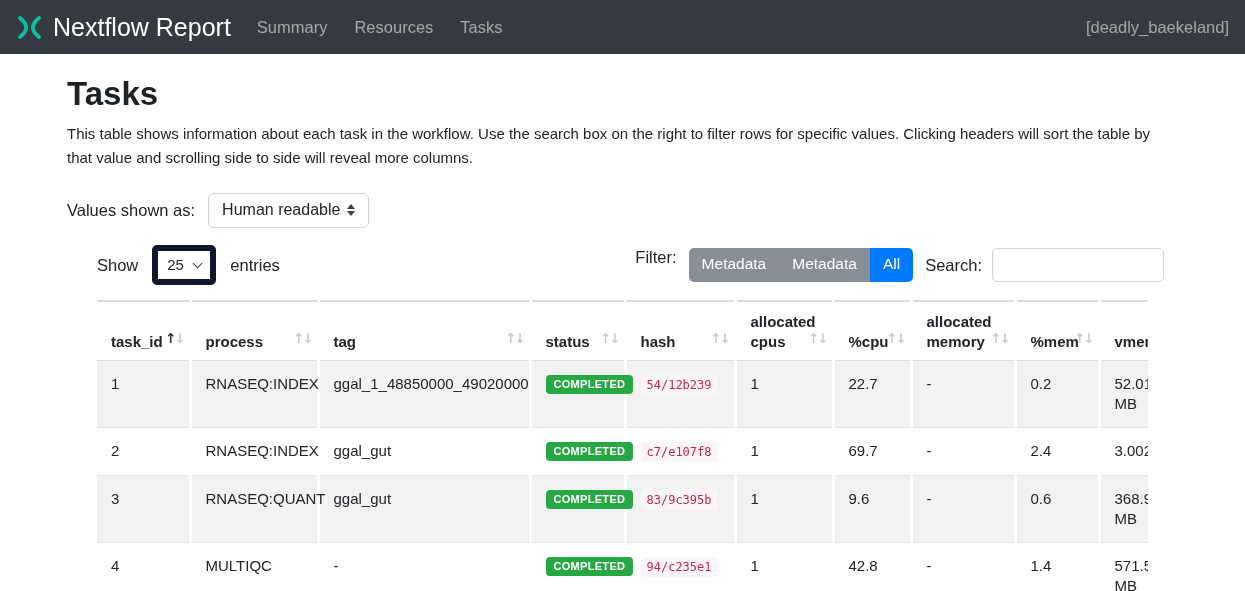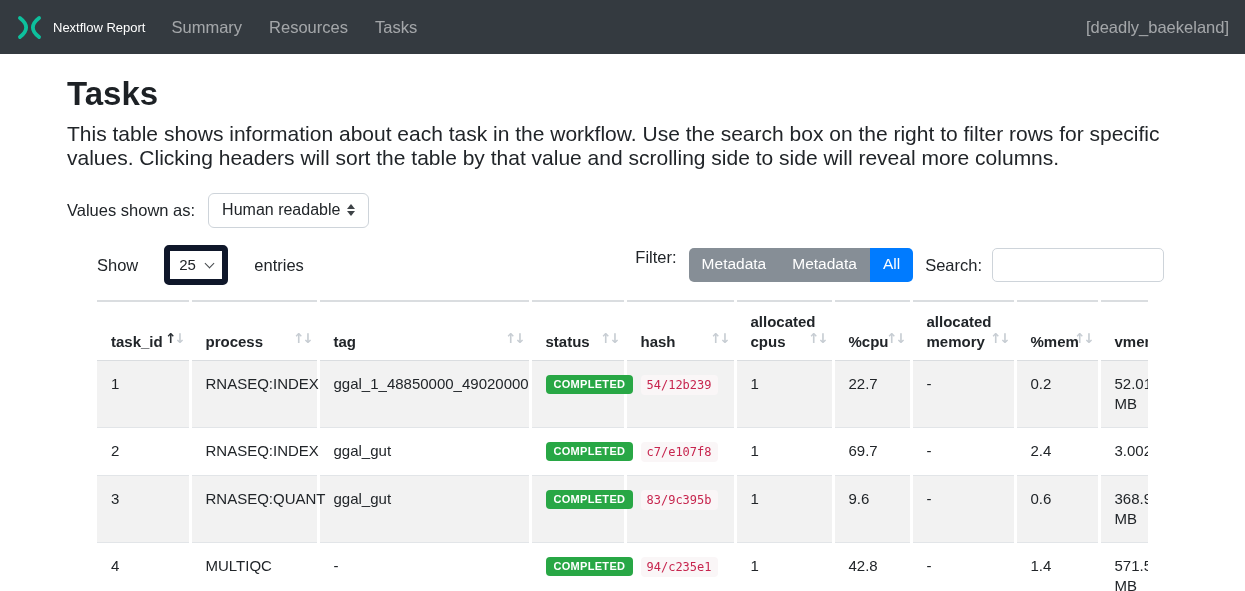--- a/index.html
+++ b/index.html
@@ -19,43 +19,43 @@
   body{
     width:1245px;height:591px;overflow:hidden;background:#fff;
     font-family:"Liberation Sans","DejaVu Sans",sans-serif;color:var(--text);
   }
   
   .navbar{
     height:54px;background:var(--navbar-bg);display:flex;align-items:center;
     padding:0 16px;
   }
   .navbar .logo{width:27px;height:27px;display:inline-flex;align-items:center;justify-content:center;}
-  .navbar .brand{color:#fff;font-size:13px;font-weight:500;margin-left:10px;margin-right:26px;text-decoration:none;}
+  .navbar .brand{color:#fff;font-size:25px;font-weight:500;margin-left:10px;margin-right:26px;text-decoration:none;}
   .nav-links{display:flex;align-items:center;gap:27px;}
   .nav-link{color:var(--muted-nav);font-size:16.5px;text-decoration:none;cursor:pointer;}
   .nav-spacer{flex:1;}
   .run-name{color:var(--muted-nav);font-size:16.5px;}
   
   .container{padding:0 67px;}
   h1.page-title{font-size:33px;font-weight:700;margin:21px 0 9px;color:#1d2125;}
-  p.description{font-size:21px;line-height:24px;margin:0 0 23px;max-width:1098px;}
+  p.description{font-size:15px;line-height:24px;margin:0 0 23px;max-width:1098px;}
   
   .values-row{display:flex;align-items:center;gap:13px;font-size:16.5px;margin-bottom:17px;}
   .select-box{
     border:1px solid #ced4da;border-radius:6px;background:#fff;
     display:inline-flex;align-items:center;gap:7px;padding:7px 13px 8px;
     font-size:16px;cursor:pointer;
   }
   .updown{display:inline-flex;flex-direction:column;gap:2px;}
   .updown .tri-up{width:0;height:0;border-left:4px solid transparent;border-right:4px solid transparent;border-bottom:5px solid #3e4347;}
   .updown .tri-down{width:0;height:0;border-left:4px solid transparent;border-right:4px solid transparent;border-top:5px solid #3e4347;}
   
   .dt-wrapper{margin-left:30px;width:1067px;}
   .dt-controls{display:flex;align-items:center;font-size:16.5px;margin-bottom:15px;}
-  .dt-left{display:flex;align-items:center;gap:26px;}
+  .dt-left{display:flex;align-items:center;gap:14px;}
   .len-select{
     border:6px solid #0f172a;border-radius:5px;background:#fff;
     display:inline-flex;align-items:center;justify-content:space-between;
     width:64px;padding:5px 9px 6px;font-size:15px;cursor:pointer;
   }
   .chev{width:7px;height:7px;border-right:1.8px solid #45494d;border-bottom:1.8px solid #45494d;transform:rotate(45deg);margin-top:-3px;}
   .dt-right{margin-left:auto;display:flex;align-items:flex-start;gap:12px;}
   .btn-group{display:inline-flex;border-radius:5px;overflow:hidden;}
   .btn{
     border:none;background:var(--btn-gray);color:#fff;font-size:15.5px;

